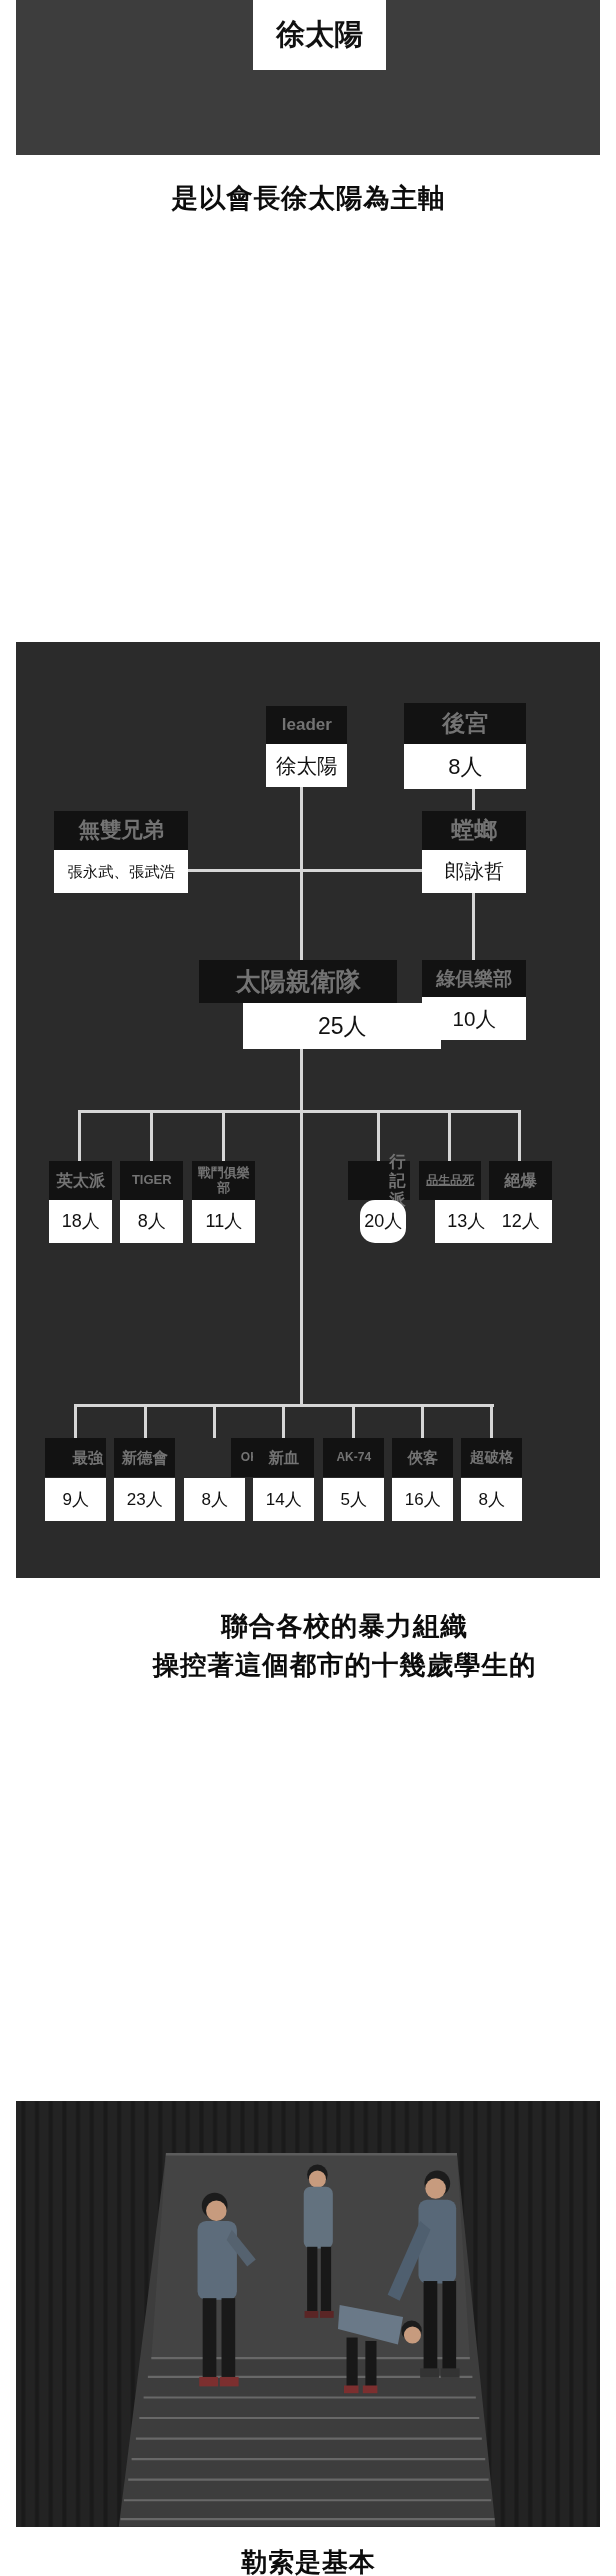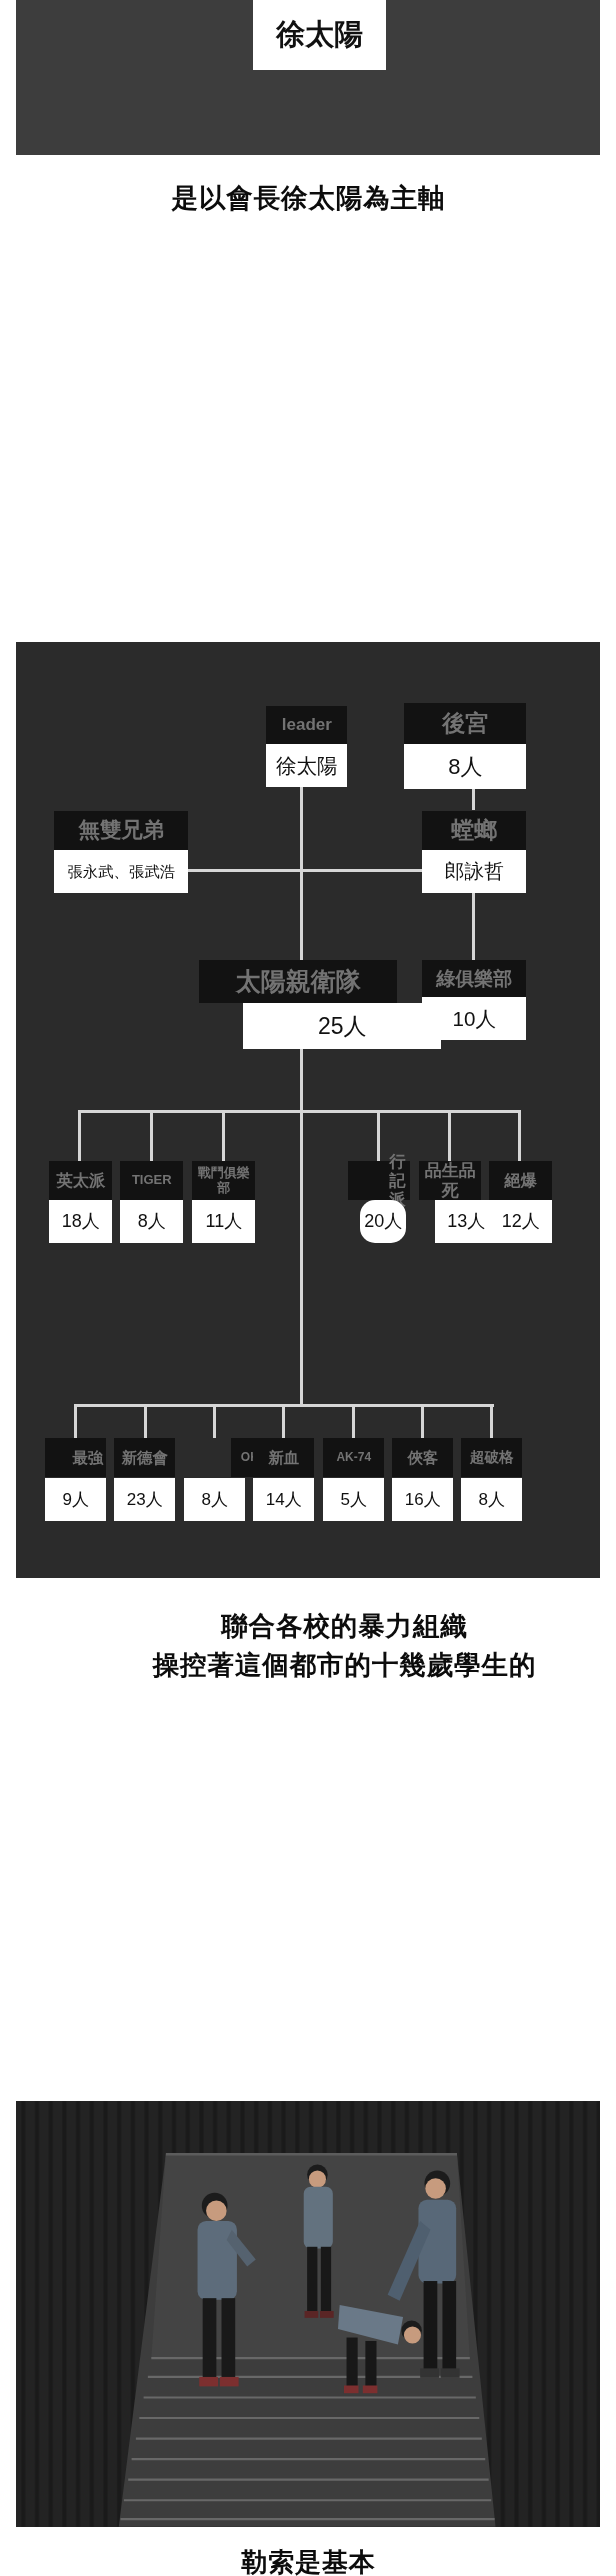--- a/index.html
+++ b/index.html
@@ -67,21 +67,21 @@
     <div class="node light" style="left:406px;top:355px;width:104px;height:43px;font-size:20.6px;">10人</div>
 
     <div class="node dark" style="left:33px;top:519px;width:63px;height:39px;font-size:16.3px;">英太派</div>
     <div class="node light" style="left:33px;top:558px;width:63px;height:43px;font-size:18px;">18人</div>
     <div class="node dark" style="left:104px;top:519px;width:63px;height:39px;font-size:13px;">TIGER</div>
     <div class="node light" style="left:104px;top:558px;width:63px;height:43px;font-size:18px;">8人</div>
     <div class="node dark" style="left:176px;top:519px;width:63px;height:39px;font-size:13px;">戰鬥俱樂部</div>
     <div class="node light" style="left:176px;top:558px;width:63px;height:43px;font-size:18px;">11人</div>
     <div class="node dark" style="left:332px;top:519px;width:62px;height:39px;font-size:16.3px;padding-left:36px;">行記派</div>
     <div class="node light" style="left:344px;top:558px;width:46px;height:43px;font-size:18px;border-radius:15px;">20人</div>
-    <div class="node dark" style="left:403px;top:519px;width:62px;height:39px;font-size:17px;">品生品死</div>
+    <div class="node dark" style="left:403px;top:519px;width:62px;height:39px;font-size:12px;text-decoration:underline;">品生品死</div>
     <div class="node light" style="left:419px;top:558px;width:62px;height:43px;font-size:18px;">13人</div>
     <div class="node dark" style="left:473px;top:519px;width:63px;height:39px;font-size:16.3px;">絕爆</div>
     <div class="node light" style="left:473px;top:558px;width:63px;height:43px;font-size:18px;">12人</div>
 
     <div class="node dark" style="left:29px;top:796px;width:61px;height:39px;font-size:15.4px;padding-left:24px;">最強</div>
     <div class="node light" style="left:29px;top:836px;width:61px;height:43px;font-size:17px;">9人</div>
     <div class="node dark" style="left:98px;top:796px;width:61px;height:39px;font-size:15.4px;">新德會</div>
     <div class="node light" style="left:98px;top:836px;width:61px;height:43px;font-size:17px;">23人</div>
     <div class="node dark" style="left:168px;top:796px;width:61px;height:39px;font-size:12px;margin-left:47px;">OK泰拳</div>
     <div class="node light" style="left:168px;top:836px;width:61px;height:43px;font-size:17px;">8人</div>

